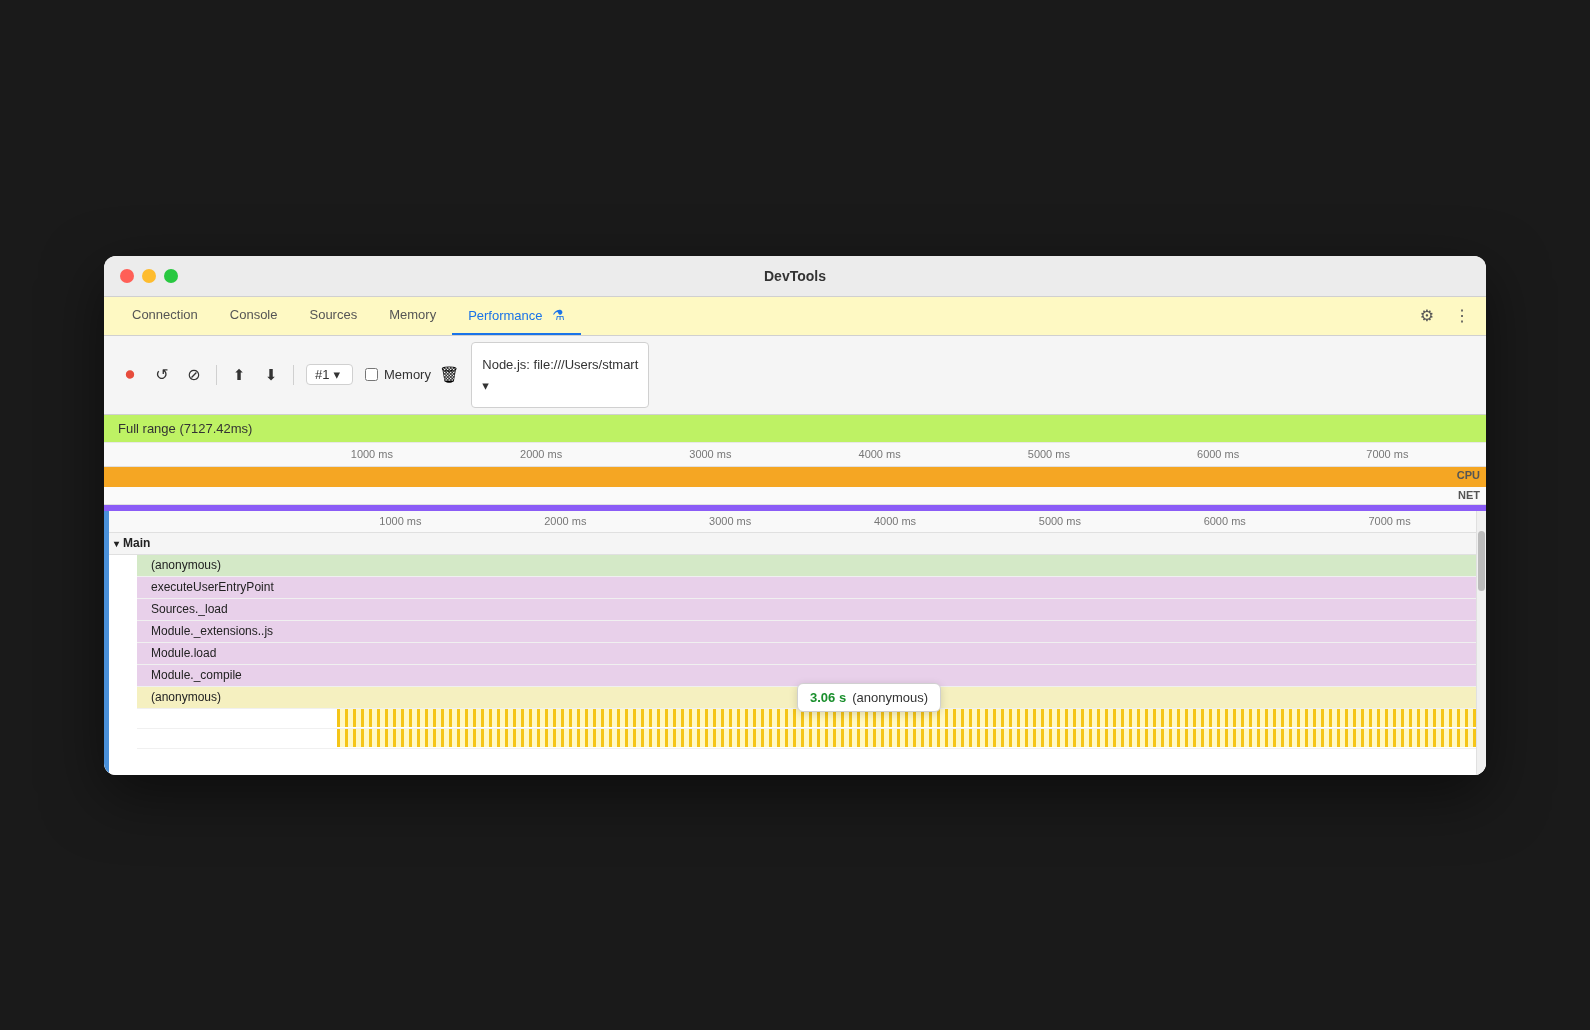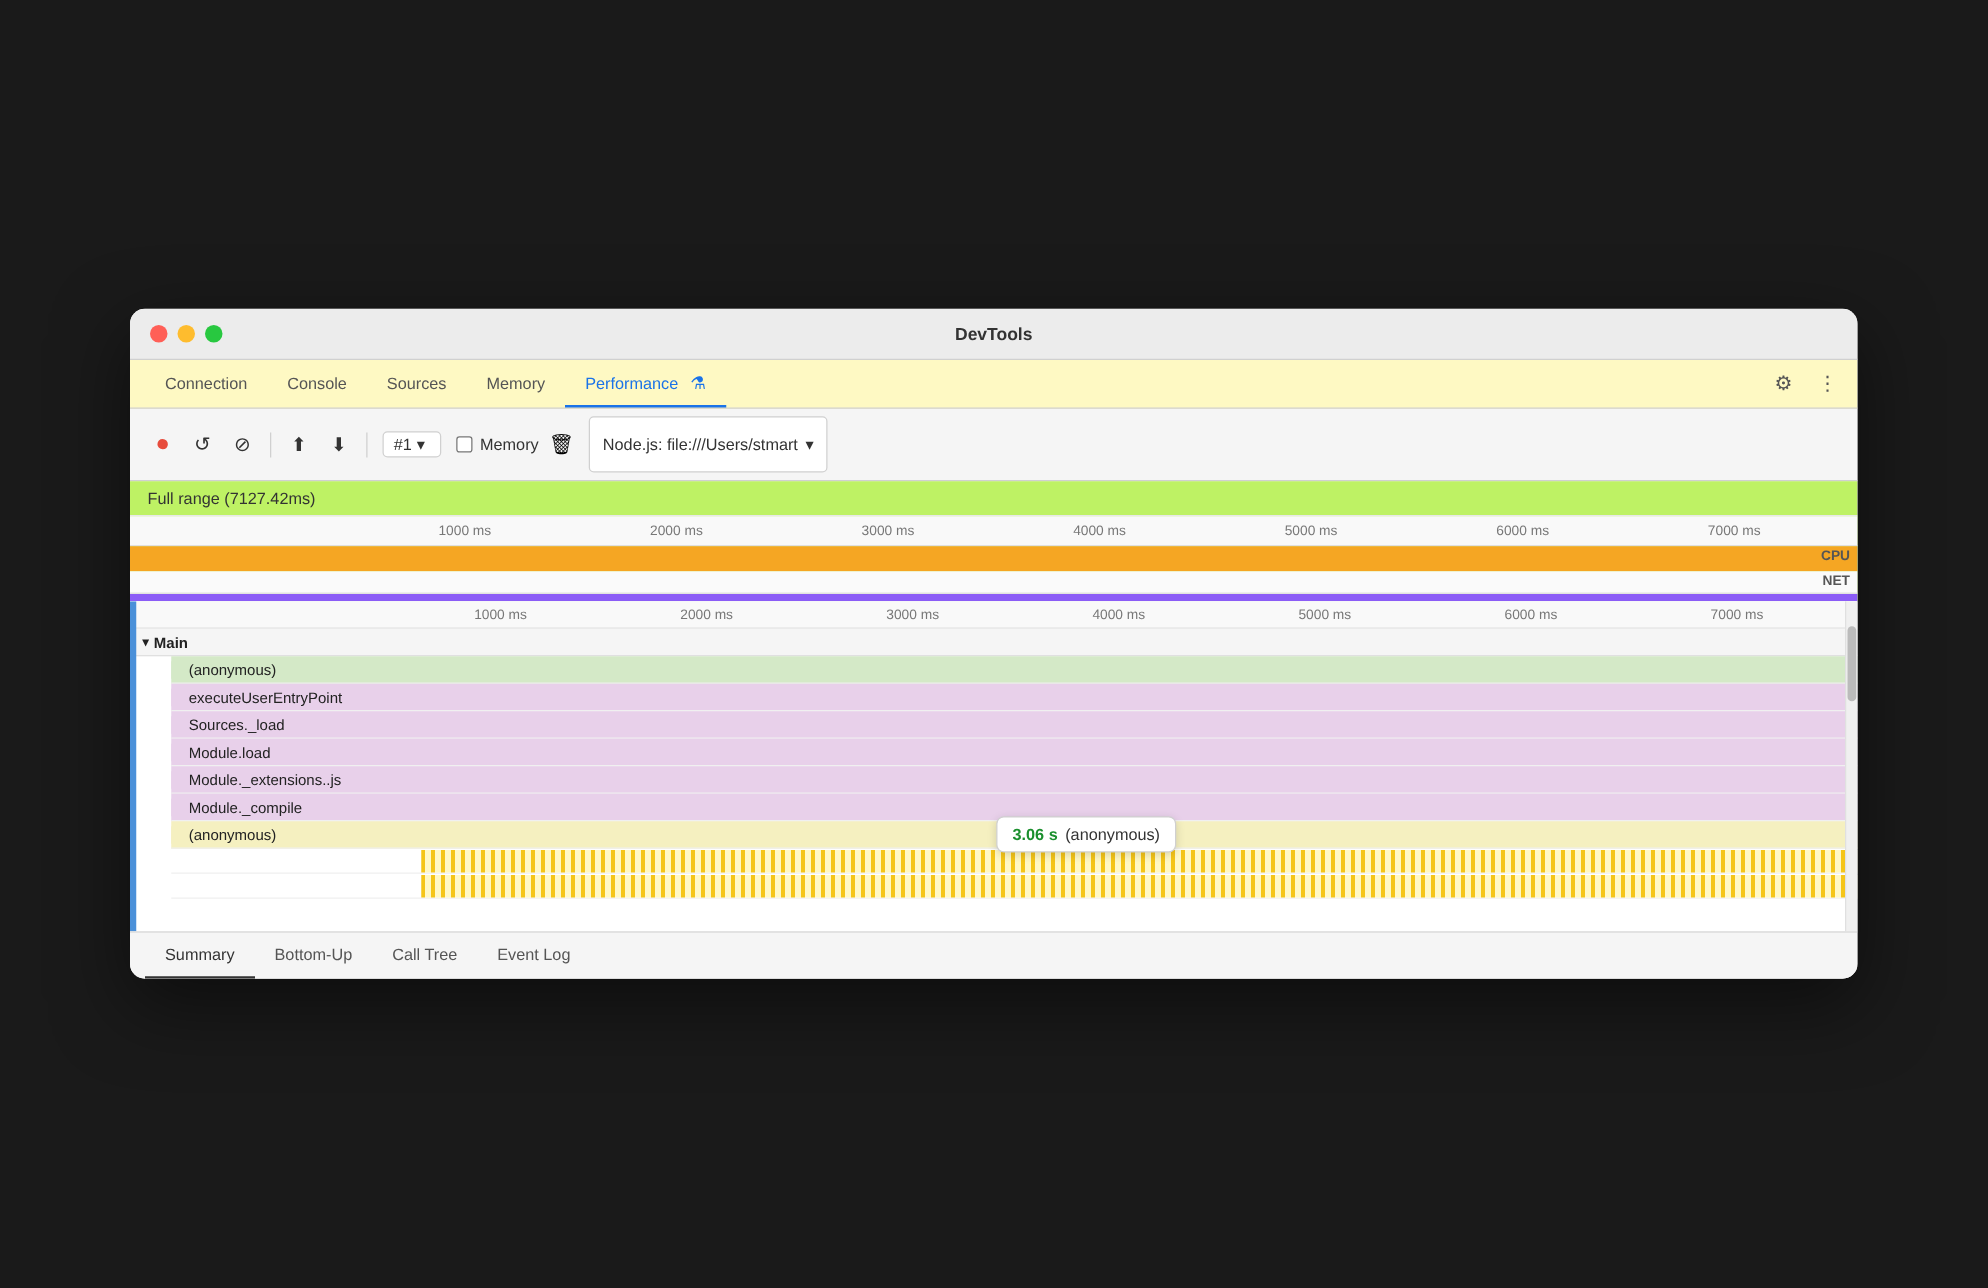--- a/index.html
+++ b/index.html
@@ -138,20 +138,21 @@
       align-items: flex-start;
       border: 1px solid #d0d0d0;
       border-radius: 4px;
       padding: 14px 10px;
       font-size: 13px;
       color: #333;
       cursor: pointer;
       background: #fff;
       margin-left: 8px;
       gap: 6px;
+      flex-direction: column;
     }
     
     .timeline-area {
       background: #bef264;
       border-bottom: 6px solid #8b5cf6;
     }
     .full-range-label {
       padding: 6px 14px;
       font-size: 13px;
       color: #333;
@@ -451,26 +452,26 @@
           <span>(anonymous)</span>
         </div>
       </div>
 
       <div class="trace-row row-purple">
         <div class="trace-row-label">Sources._load</div>
         <div style="flex:1;"></div>
       </div>
 
       <div class="trace-row row-purple">
+        <div class="trace-row-label">Module._extensions..js</div>
+        <div style="flex:1;"></div>
+      </div>
+
+      <div class="trace-row row-purple">
         <div class="trace-row-label">Module.load</div>
-        <div style="flex:1;"></div>
-      </div>
-
-      <div class="trace-row row-purple">
-        <div class="trace-row-label">Module._extensions..js</div>
         <div style="flex:1;"></div>
       </div>
 
       <div class="trace-row row-purple">
         <div class="trace-row-label">Module._compile</div>
         <div style="flex:1;"></div>
       </div>
 
       <div class="trace-row row-yellow-light">
         <div class="trace-row-label">(anonymous)</div>
@@ -487,19 +488,13 @@
       <div style="height:26px;"></div>
     </div>
 
     <div class="scrollbar-track">
       <div class="scrollbar-thumb"></div>
     </div>
 
     <div class="left-accent"></div>
   </div>
 
-  <div class="bottom-tabs">
-    <div class="bottom-tab active">Summary</div>
-    <div class="bottom-tab">Bottom-Up</div>
-    <div class="bottom-tab">Call Tree</div>
-    <div class="bottom-tab">Event Log</div>
-  </div>
 </div>
 
 </body></html>

